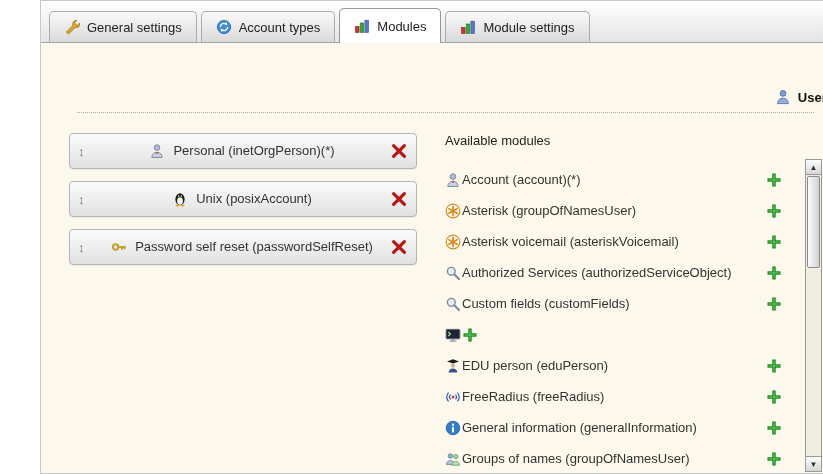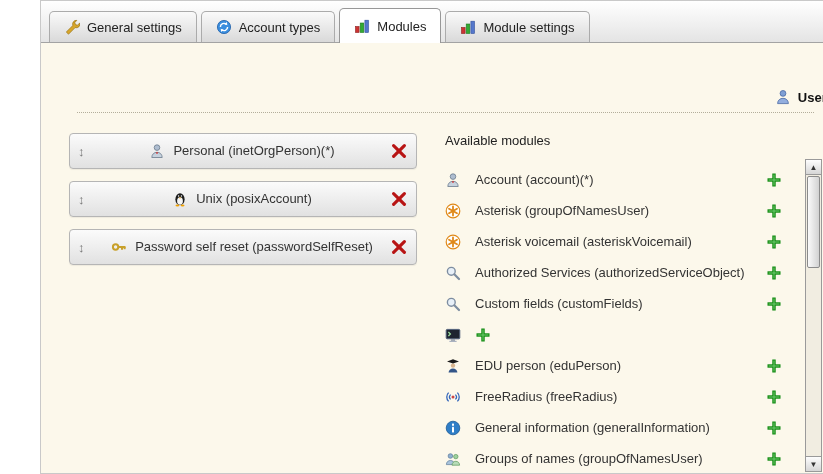--- a/index.html
+++ b/index.html
@@ -104,21 +104,21 @@
     align-items: flex-start;
     justify-content: center;
     gap: 8px;
     overflow: hidden;
     white-space: nowrap;
   }
   .i16 { width: 16px; height: 16px; flex: 0 0 16px; }
   .del-btn { width: 18px; height: 18px; cursor: pointer; flex: 0 0 18px; }
   .del-btn svg { width: 100%; height: 100%; display: block; }
   
-  .avail-row { height: 31px; display: flex; align-items: center; gap: 14px; }
+  .avail-row { height: 31px; display: flex; align-items: center; gap: 1px; }
   .avail-label { flex: 1; white-space: nowrap; overflow: hidden; }
   .add-btn { width: 16px; height: 16px; cursor: pointer; flex: 0 0 16px; margin-right: 8px; }
   .add-btn svg { width: 100%; height: 100%; display: block; }
   
   .scrollbar {
     position: absolute;
     right: 12px;
     top: 26px;
     bottom: 2px;
     width: 17px;

